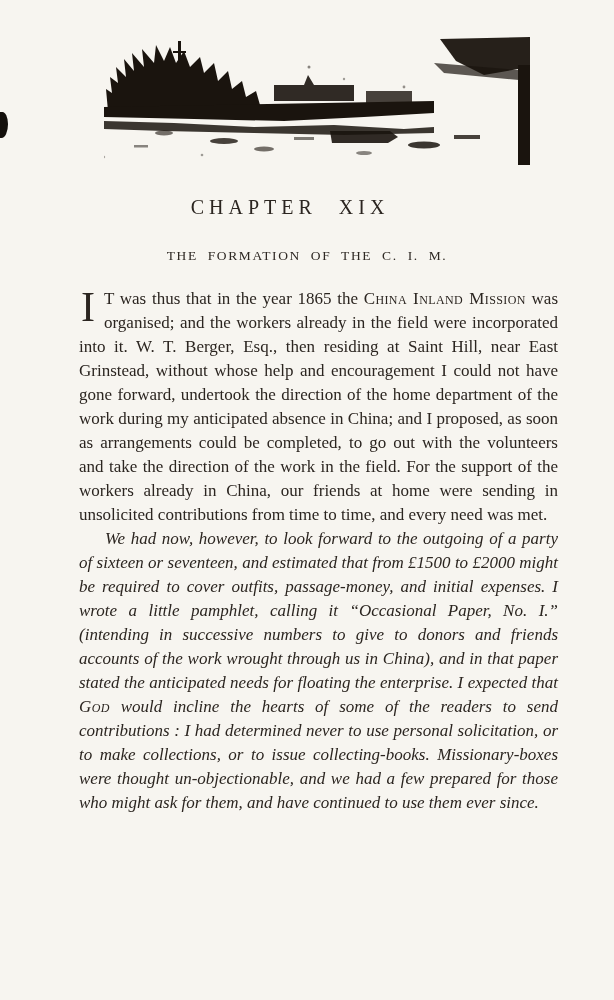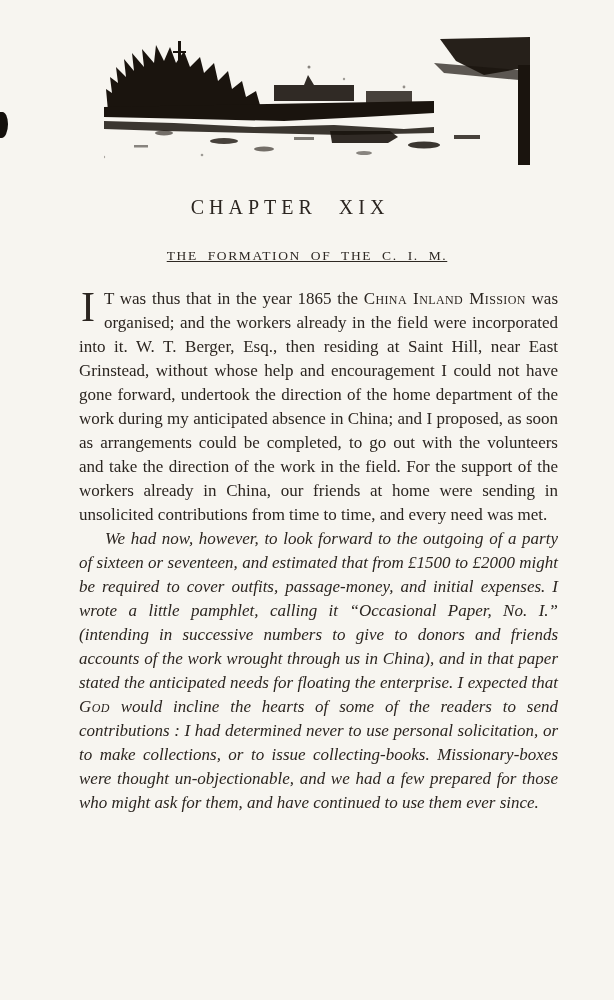--- a/index.html
+++ b/index.html
@@ -24,21 +24,20 @@
     position:absolute;top:196px;left:0;width:580px;margin:0;
     text-align:center;font-weight:normal;
     font-size:20px;letter-spacing:5px;word-spacing:12px;
     color:#2b2520;
   }
   .section-title{
     position:absolute;top:248px;left:0;width:614px;margin:0;
     text-align:center;font-weight:normal;
     font-size:13.5px;letter-spacing:1.6px;word-spacing:5px;
     color:#2e2823;
-    text-decoration:underline;
   }
   .text-block{
     position:absolute;left:79px;top:287px;width:479px;
     font-size:17px;line-height:24px;text-align:justify;
     color:#2b2520;
   }
   .text-block p{margin:0;}
   .text-block p + p{text-indent:26px;font-style:italic;}
   .dropcap{
     float:left;

